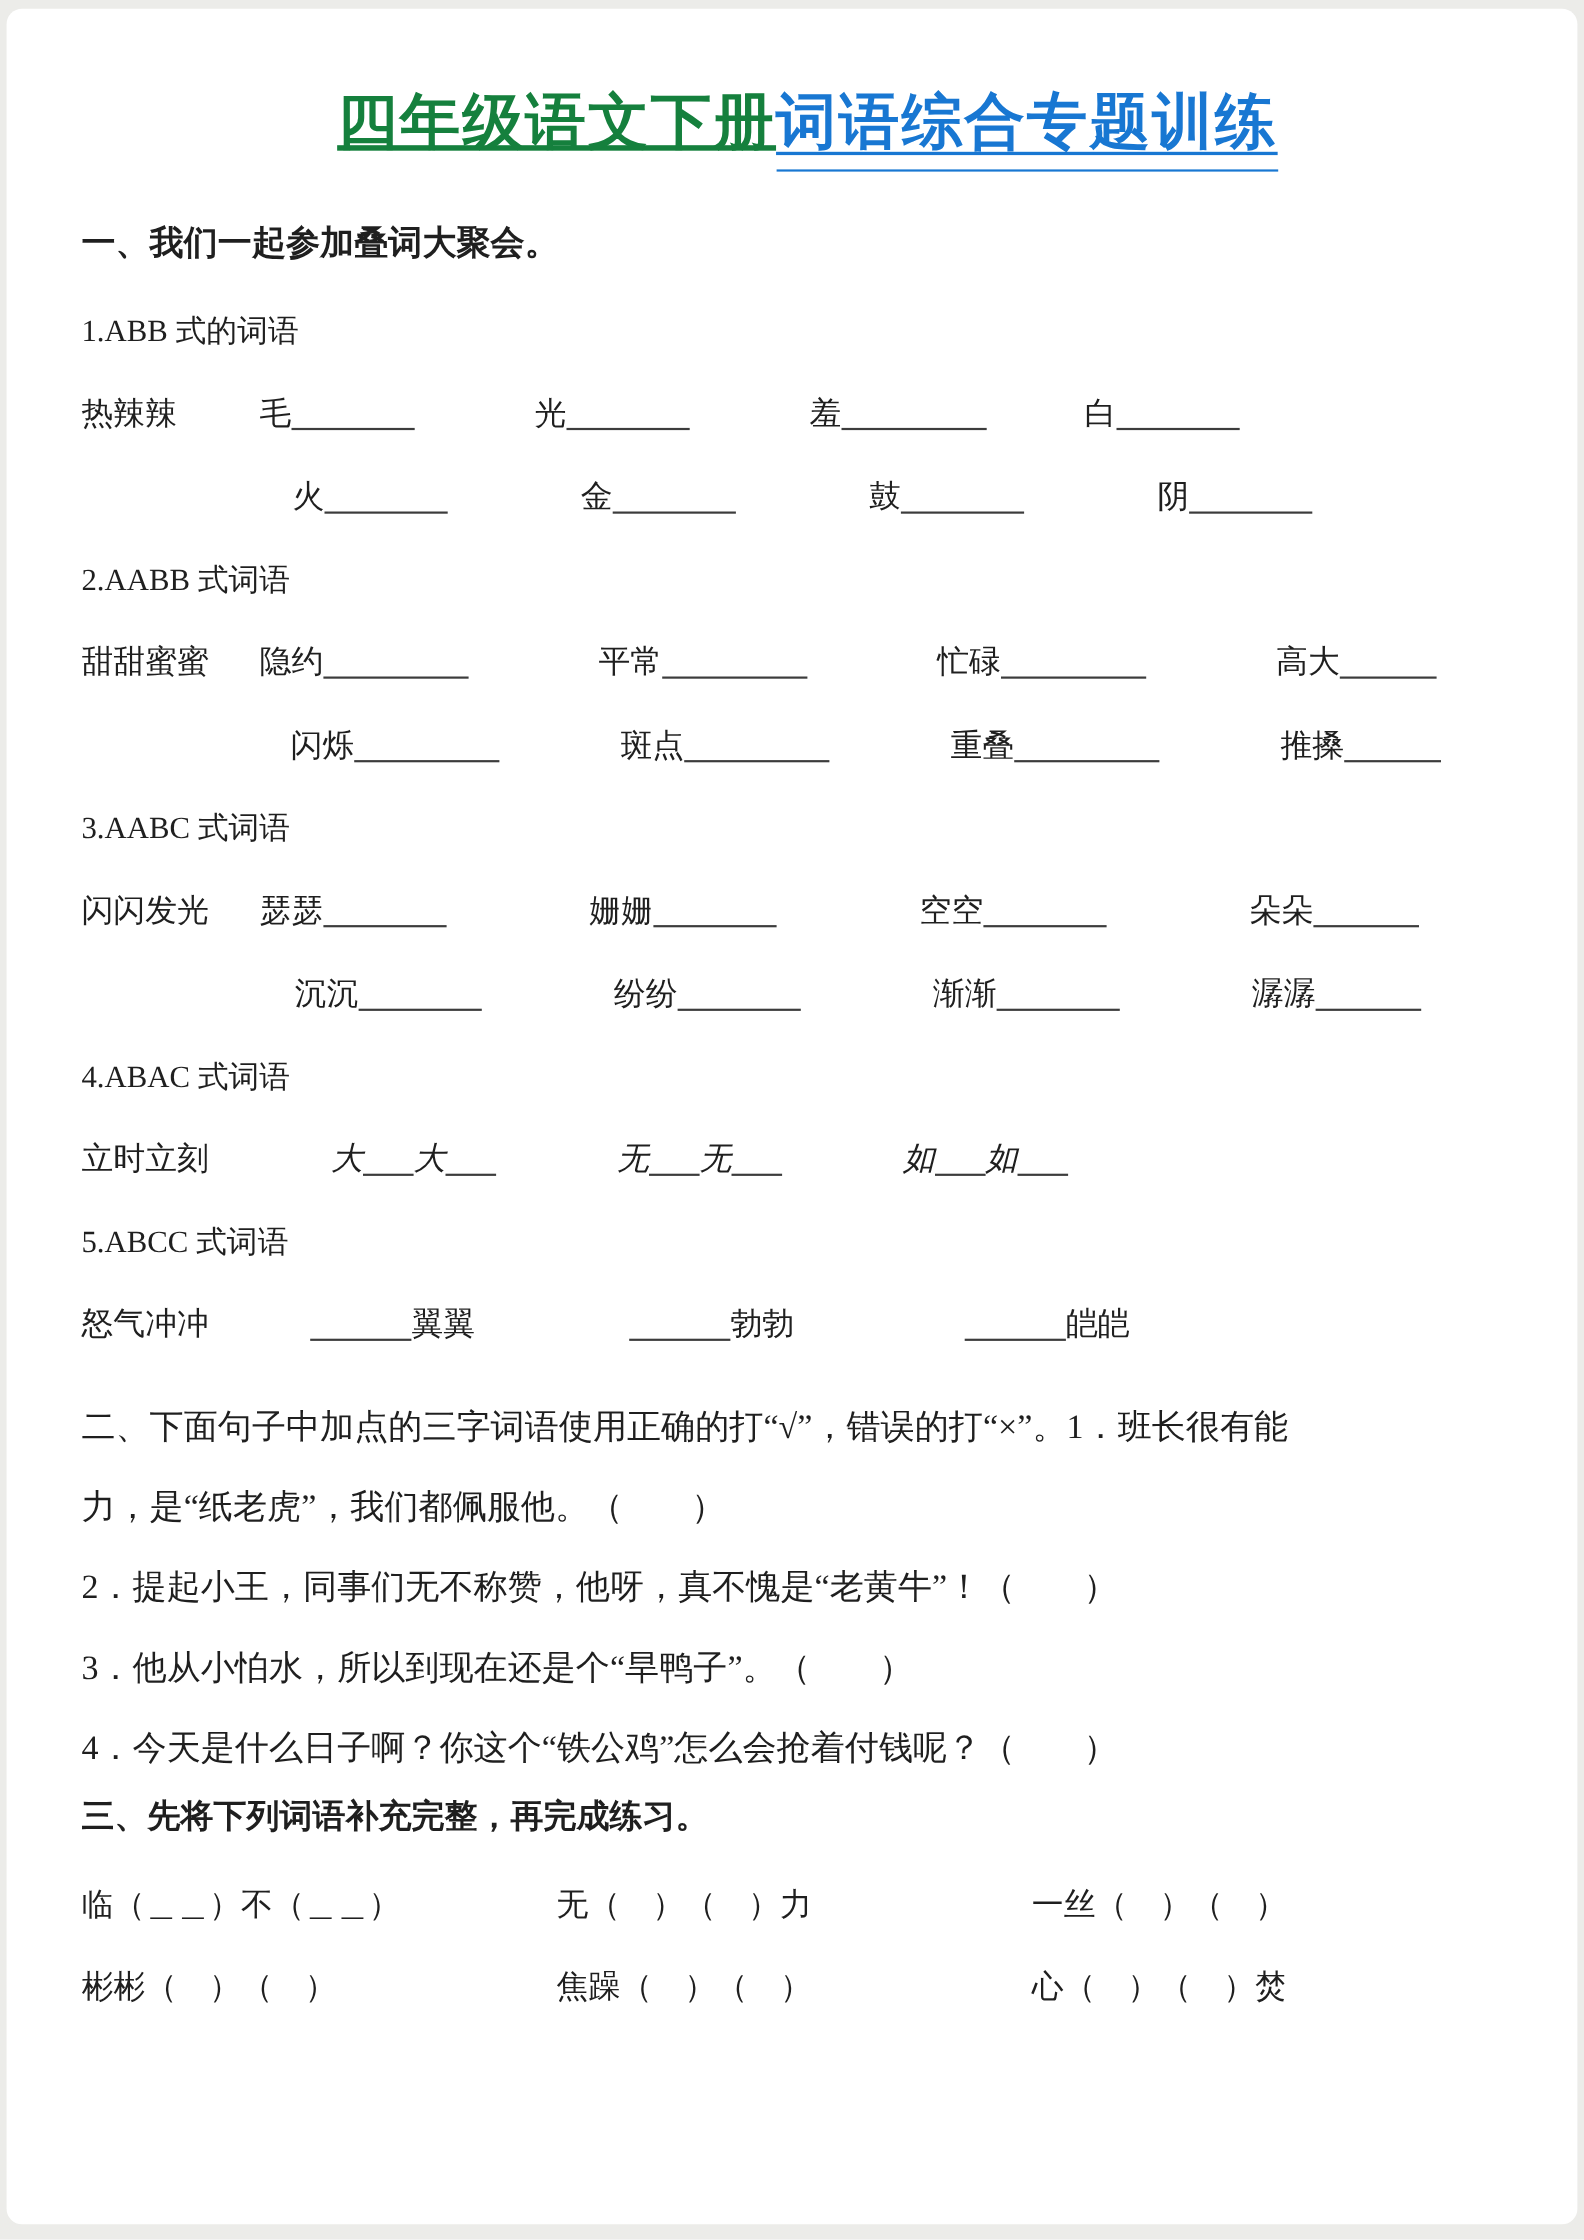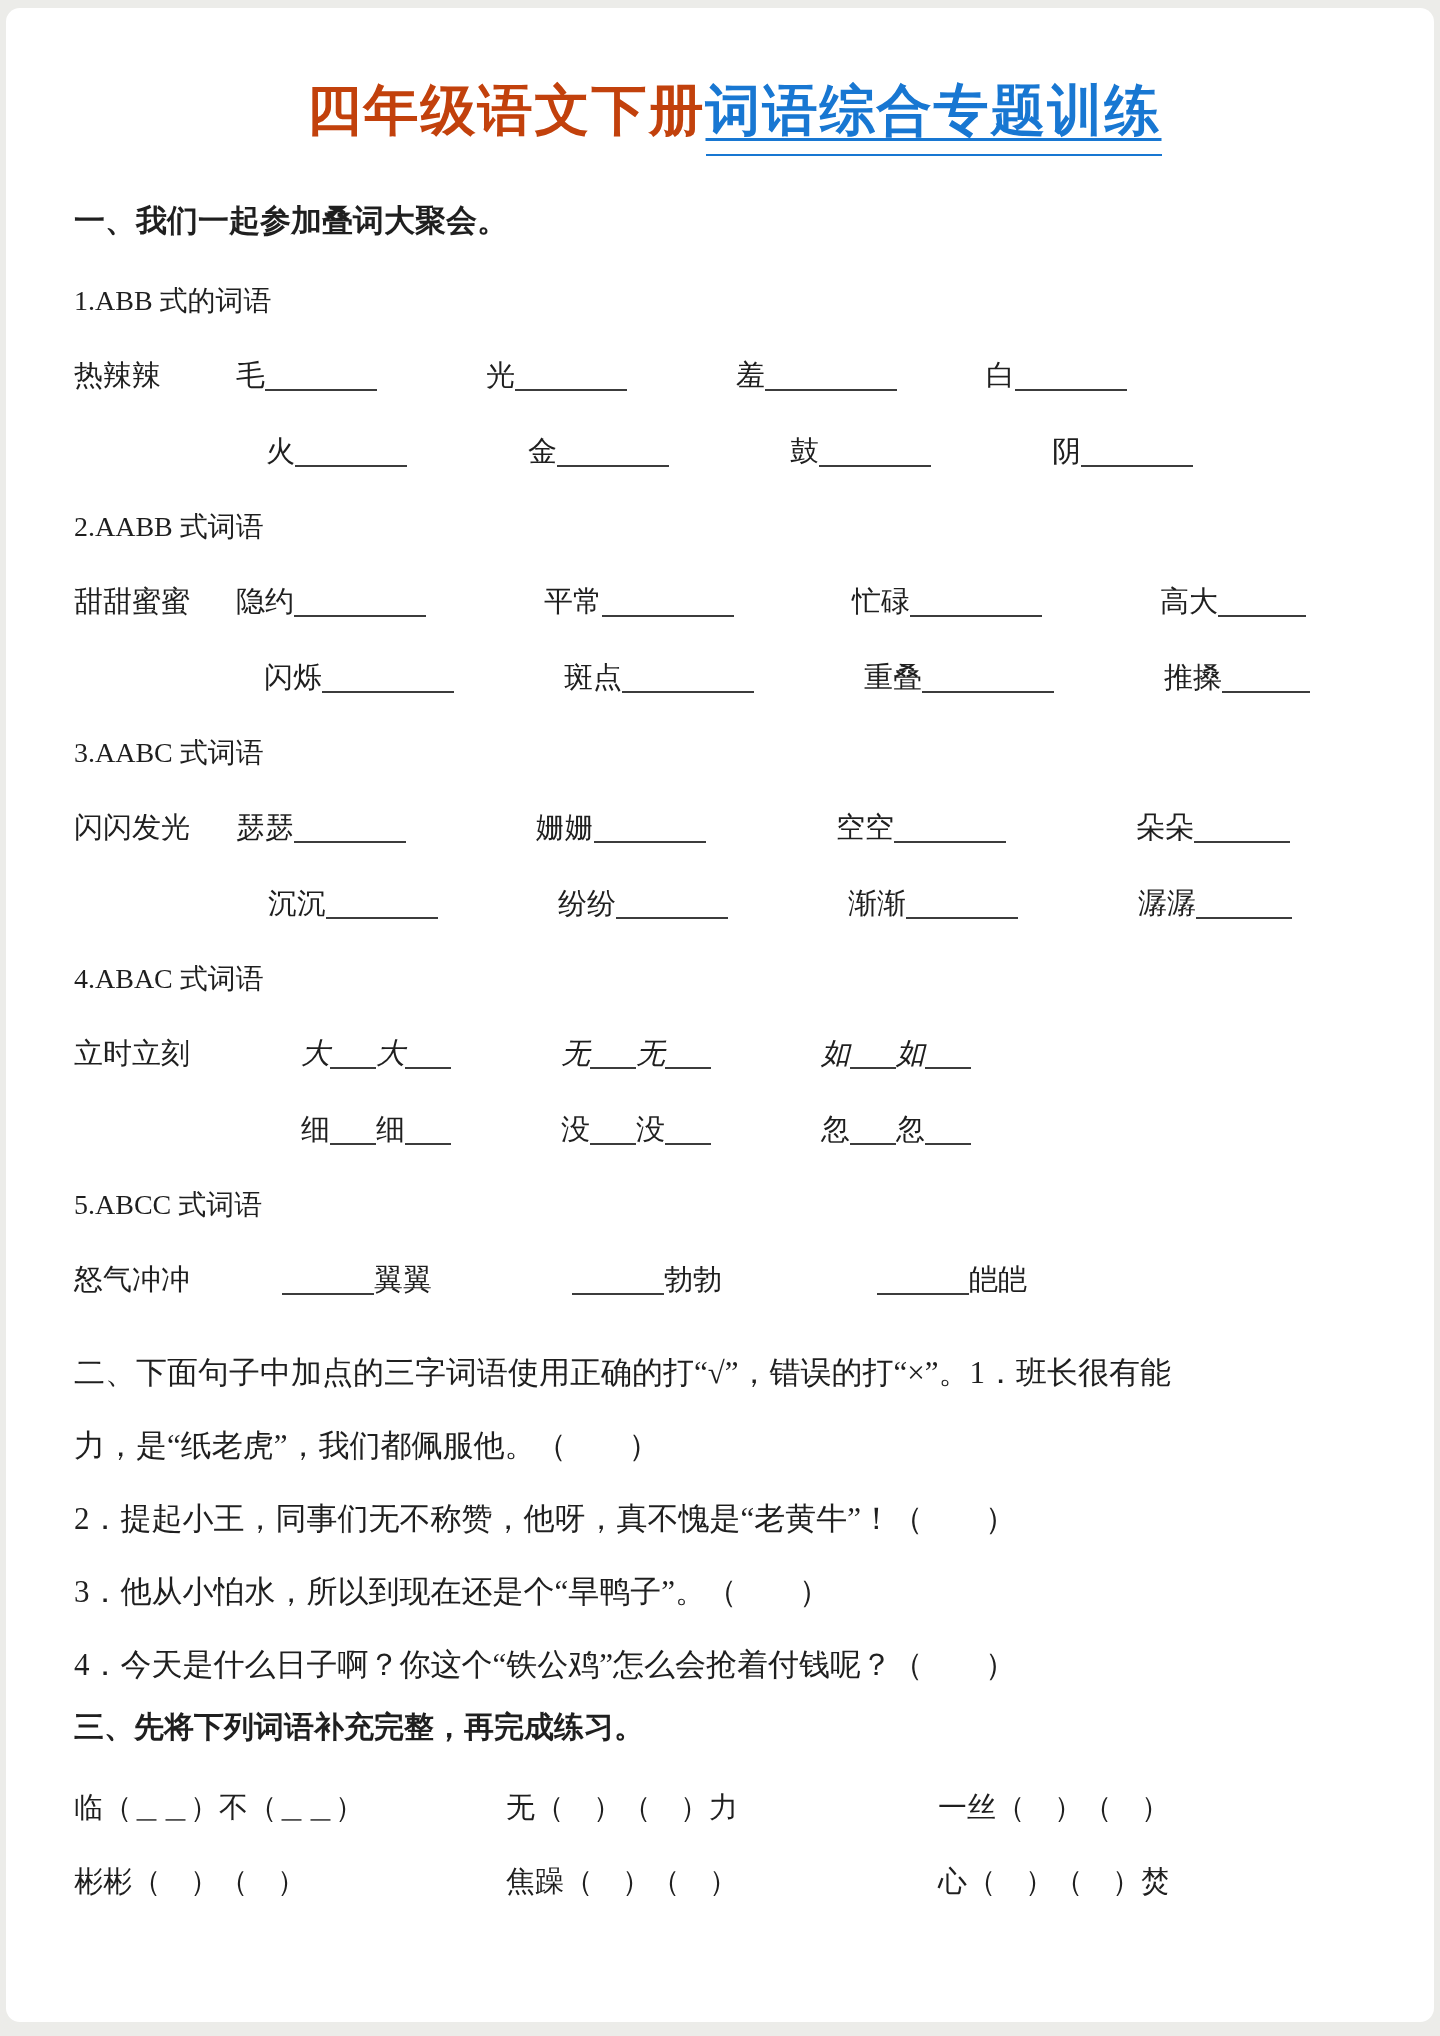--- a/index.html
+++ b/index.html
@@ -22,21 +22,21 @@
   
   .title {
     text-align:center;
     font-family:"Liberation Sans", sans-serif;
     font-weight:bold;
     font-size:55px;
     letter-spacing:2px;
     margin:10px 0 52px;
     white-space:nowrap;
   }
-  .t-black { color:#c2410c; }
+  .t-black { color:#15803d;text-decoration:underline; }
   .t-blue {
     color:var(--accent);
     text-decoration:underline;
     text-decoration-thickness:3px;
     text-underline-offset:9px;
     text-decoration-color:var(--accent);
     border-bottom:2px solid var(--accent);
     padding-bottom:13px;
   }
   
@@ -137,25 +137,20 @@
     <span class="item"><span>潺潺</span><span class="blank b96"></span></span>
   </div>
 
   <div class="g-label">4.ABAC 式词语</div>
   <div class="fill-row r-abac">
     <span class="ex ex-abac">立时立刻</span>
     <span class="item"><span>大</span><span class="blank b46"></span><span>大</span><span class="blank b46"></span></span>
     <span class="item"><span>无</span><span class="blank b46"></span><span>无</span><span class="blank b46"></span></span>
     <span class="item"><span>如</span><span class="blank b46"></span><span>如</span><span class="blank b46"></span></span>
   </div>
-  <div class="fill-row r-abac2">
-    <span class="item"><span>细</span><span class="blank b46"></span><span>细</span><span class="blank b46"></span></span>
-    <span class="item"><span>没</span><span class="blank b46"></span><span>没</span><span class="blank b46"></span></span>
-    <span class="item"><span>忽</span><span class="blank b46"></span><span>忽</span><span class="blank b46"></span></span>
-  </div>
 
   <div class="g-label">5.ABCC 式词语</div>
   <div class="fill-row r-abcc">
     <span class="ex ex-abcc">怒气冲冲</span>
     <span class="item m63"><span class="blank b92"></span><span>翼翼</span></span>
     <span class="item m140"><span class="blank b92"></span><span>勃勃</span></span>
     <span class="item m155"><span class="blank b92"></span><span>皑皑</span></span>
   </div>
 
   <p class="s2-line s2-first">二、下面句子中加点的三字词语使用正确的打“√”，错误的打“×”。1．班长很有能</p>

